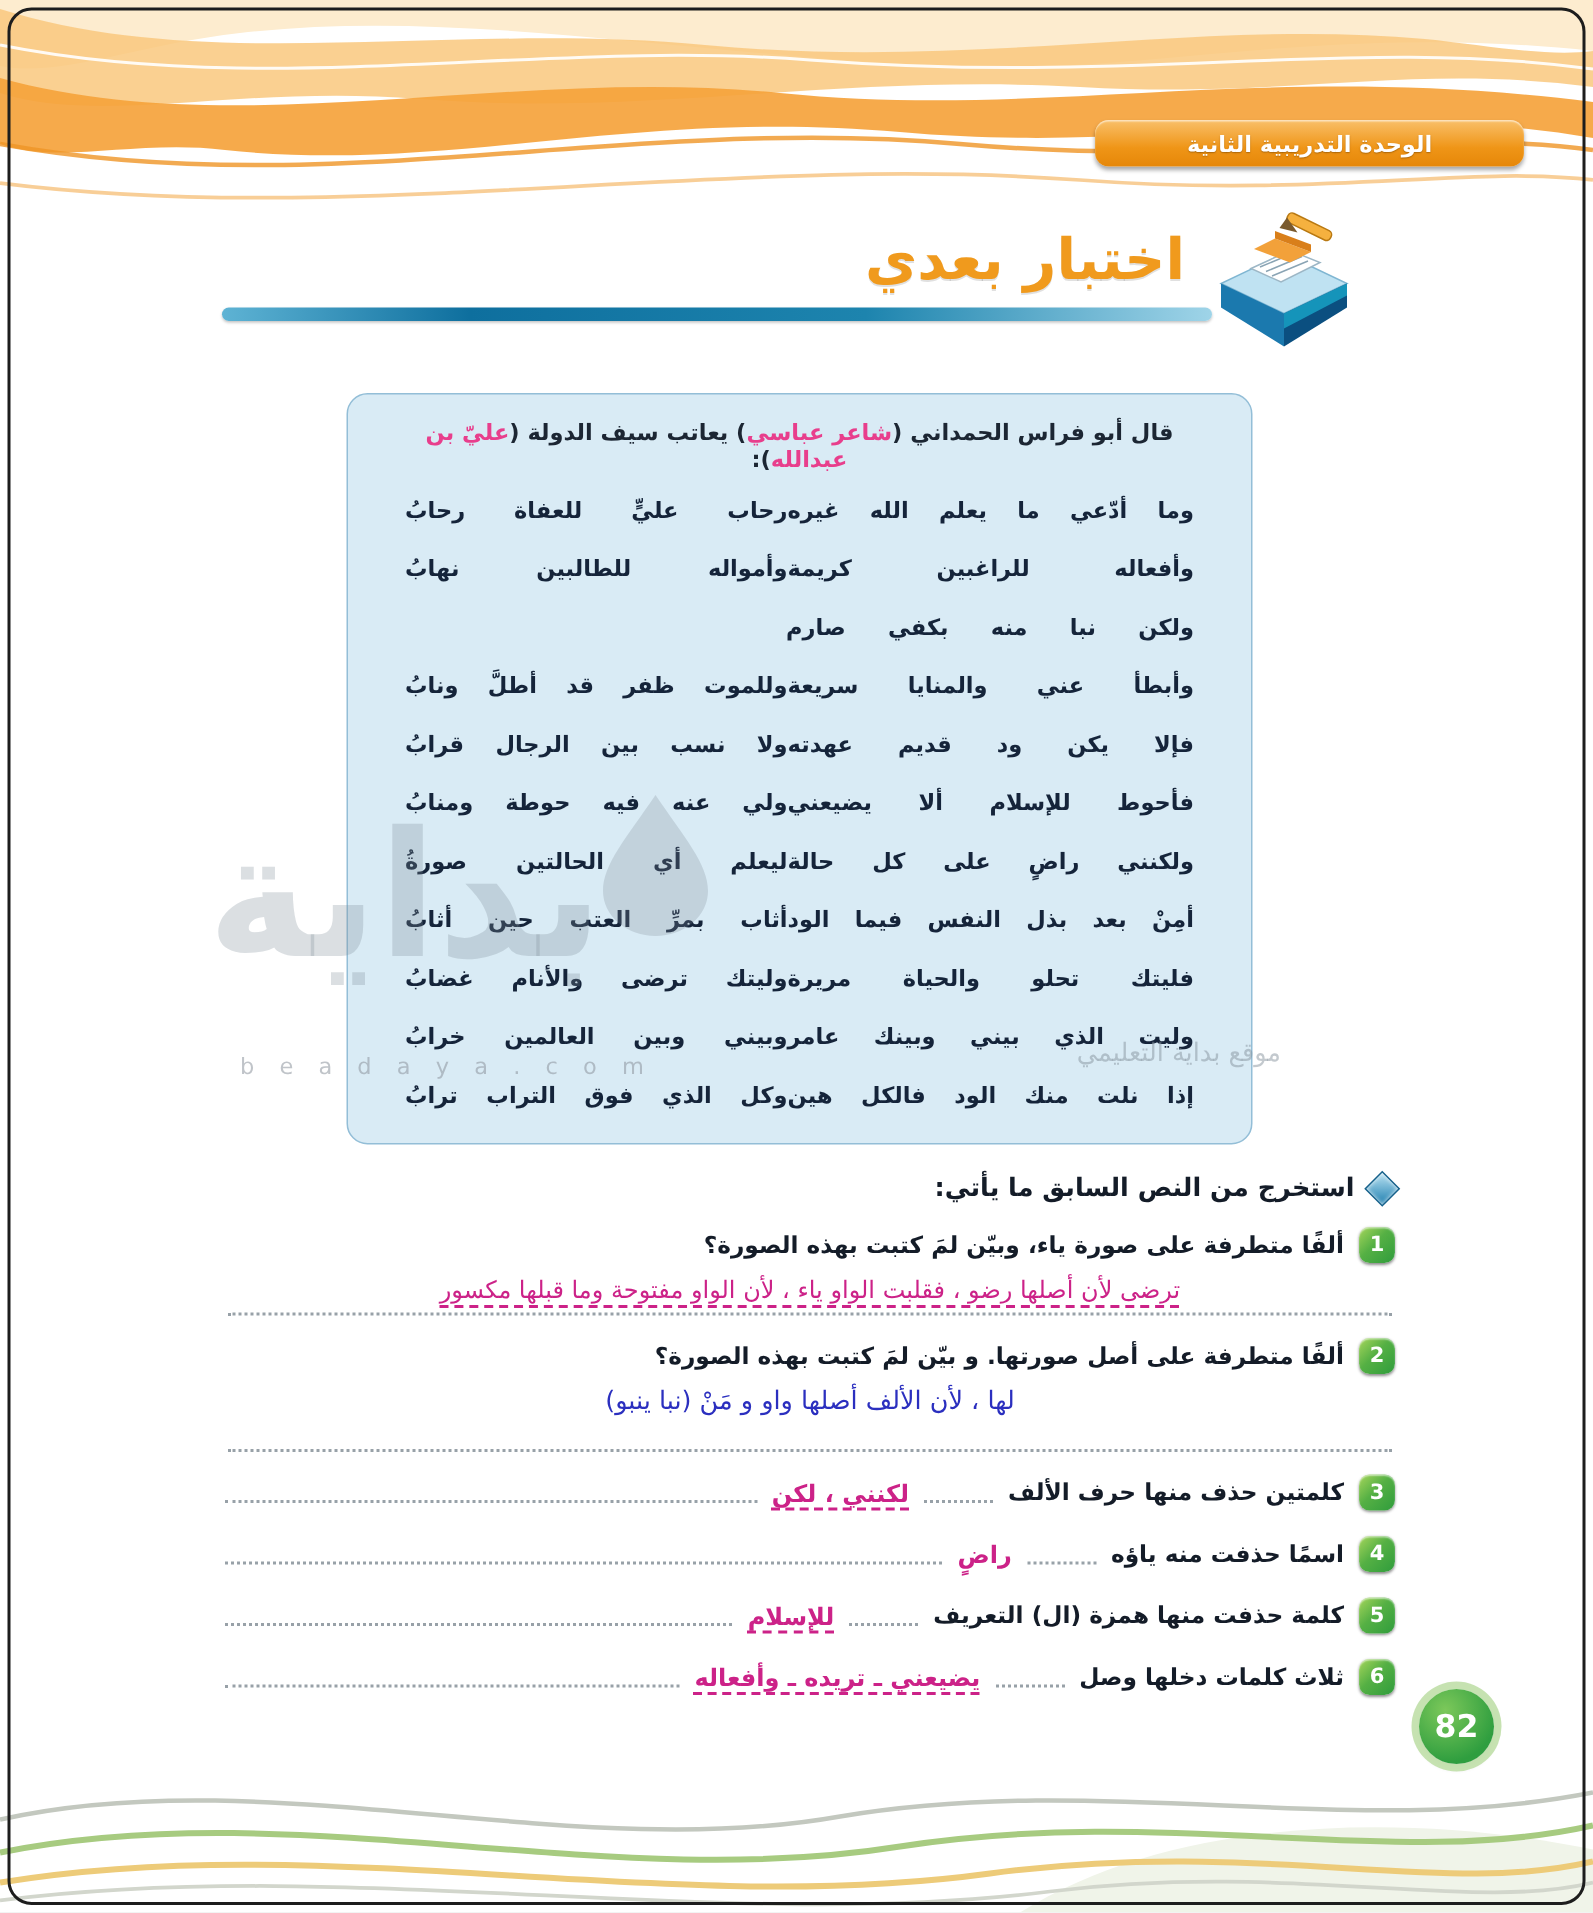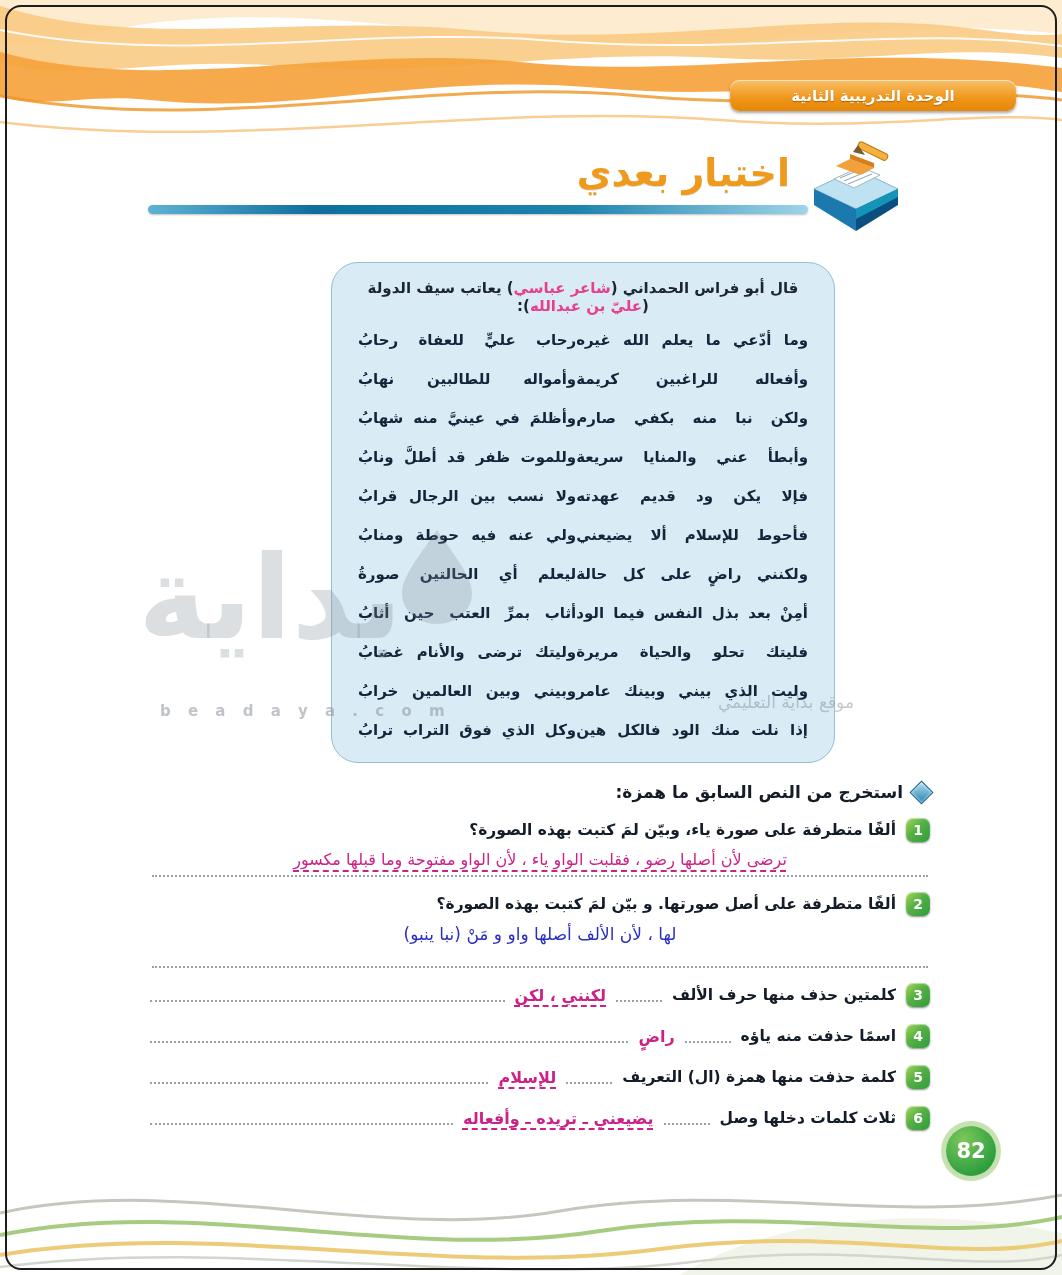--- a/index.html
+++ b/index.html
@@ -25,23 +25,23 @@
     color:#f09a1d;z-index:3;line-height:1;text-shadow:0 1px 0 rgba(0,0,0,.12);
   }
   .title-rule{
     position:absolute;top:205px;right:254px;left:148px;height:9px;border-radius:6px;z-index:3;
     background:linear-gradient(270deg,#9fd4e8 0%,#1d84ae 35%,#0e6f9e 75%,#5eb3d4 100%);
     box-shadow:0 1px 2px rgba(0,0,0,.25);
   }
   .title-icon{position:absolute;top:138px;right:158px;width:96px;height:96px;z-index:4;}
 
   .poem-box{
-    position:absolute;top:262px;right:227px;width:504px;z-index:3;
-    background:#d9ebf5;border:1.5px solid #93bed7;border-radius:27px;
-    padding:16px 26px 12px;box-sizing:border-box;
+    position:absolute;top:262px;right:227px;width:604px;z-index:3;
+    background:#d9ebf5;border:1.5px solid #93bed7;border-radius:14px;
+    padding:16px 38px 12px;box-sizing:border-box;
   }
   .poem-intro{font-size:15px;font-weight:bold;color:#1c2633;text-align:center;margin-bottom:6px;}
   .poem-intro .hl{color:#e83e8c;}
   .verse-row{display:flex;justify-content:space-between;}
   .hemi{
     display:block;font-weight:bold;font-size:15px;color:#15243a;line-height:39px;
     text-align:justify;text-align-last:justify;
   }
   .hemi.first{width:272px;}
   .hemi.second{width:256px;}
@@ -82,21 +82,21 @@
     background:radial-gradient(circle at 35% 28%,#7cc85a,#2f9e3f 72%);
     box-shadow:0 0 0 5px rgba(195,224,173,.95), 0 2px 4px rgba(0,0,0,.3);
     display:flex;align-items:center;justify-content:center;
     color:#fff;font-weight:bold;font-size:21px;
   }
 
   .wm{position:absolute;z-index:4;pointer-events:none;}
   .wm-big{top:540px;left:138px;font-size:116px;font-weight:bold;color:rgba(126,139,151,.28);line-height:1;}
   .wm-drop{top:528px;left:398px;width:78px;height:96px;}
   .wm-tagline{top:692px;right:208px;font-size:17px;letter-spacing:9px;color:rgba(130,142,152,.48);font-weight:normal;}
-  .wm-domain{top:702px;left:160px;font-size:15px;letter-spacing:6px;color:rgba(140,148,156,.55);direction:ltr;font-weight:bold;}
+  .wm-domain{top:702px;left:160px;font-size:15px;letter-spacing:6px;color:rgba(140,148,156,.55);direction:ltr;}
 </style>
 </head>
 <body>
 
 <div class="page">
 
   <svg class="top-waves" viewBox="0 0 1062 170" preserveAspectRatio="none">
     <path d="M0,0 H1062 V34 C880,14 760,52 620,44 C440,34 300,6 160,22 C90,30 40,52 0,44 Z" fill="#fdeccf"></path>
     <path d="M0,6 C140,50 300,14 470,30 C650,47 800,12 950,26 C990,30 1030,38 1062,34 V58 C940,42 860,66 720,58 C560,49 430,78 280,66 C160,56 70,84 0,62 Z" fill="#f9c87e" opacity="0.85"></path>
     <path d="M0,52 C160,96 340,44 520,62 C700,80 840,40 1062,68 V92 C900,64 780,104 600,88 C420,72 300,116 150,100 C90,93 40,110 0,96 Z" fill="#f5a33c" opacity="0.92"></path>
@@ -140,21 +140,20 @@
       <div class="verse-row">
         <span class="hemi first">وما أدّعي ما يعلم الله غيره</span>
         <span class="hemi second">رحاب عليٍّ للعفاة رحابُ</span>
       </div>
       <div class="verse-row">
         <span class="hemi first">وأفعاله للراغبين كريمة</span>
         <span class="hemi second">وأمواله للطالبين نهابُ</span>
       </div>
       <div class="verse-row">
         <span class="hemi first">ولكن نبا منه بكفي صارم</span>
-        <span class="hemi second">وأظلمَ في عينيَّ منه شهابُ</span>
       </div>
       <div class="verse-row">
         <span class="hemi first">وأبطأ عني والمنايا سريعة</span>
         <span class="hemi second">وللموت ظفر قد أطلَّ ونابُ</span>
       </div>
       <div class="verse-row">
         <span class="hemi first">فإلا يكن ود قديم عهدته</span>
         <span class="hemi second">ولا نسب بين الرجال قرابُ</span>
       </div>
       <div class="verse-row">
@@ -181,21 +180,21 @@
         <span class="hemi first">إذا نلت منك الود فالكل هين</span>
         <span class="hemi second">وكل الذي فوق التراب ترابُ</span>
       </div>
     </div>
   </div>
 
   <div class="exercise">
 
     <div class="instruction-row">
       <span class="diamond"></span>
-      <span class="instruction-text">استخرج من النص السابق ما همزة:</span>
+      <span class="instruction-text">استخرج من النص السابق ما يأتي:</span>
     </div>
 
     <div class="q-row">
       <span class="q-num">1</span>
       <span class="q-text">ألفًا متطرفة على صورة ياء، وبيّن لمَ كتبت بهذه الصورة؟</span>
     </div>
     <div class="answer-row">
       <span class="ans-magenta">ترضى لأن أصلها رضو ، فقلبت الواو ياء ، لأن الواو مفتوحة وما قبلها مكسور</span>
     </div>
 

